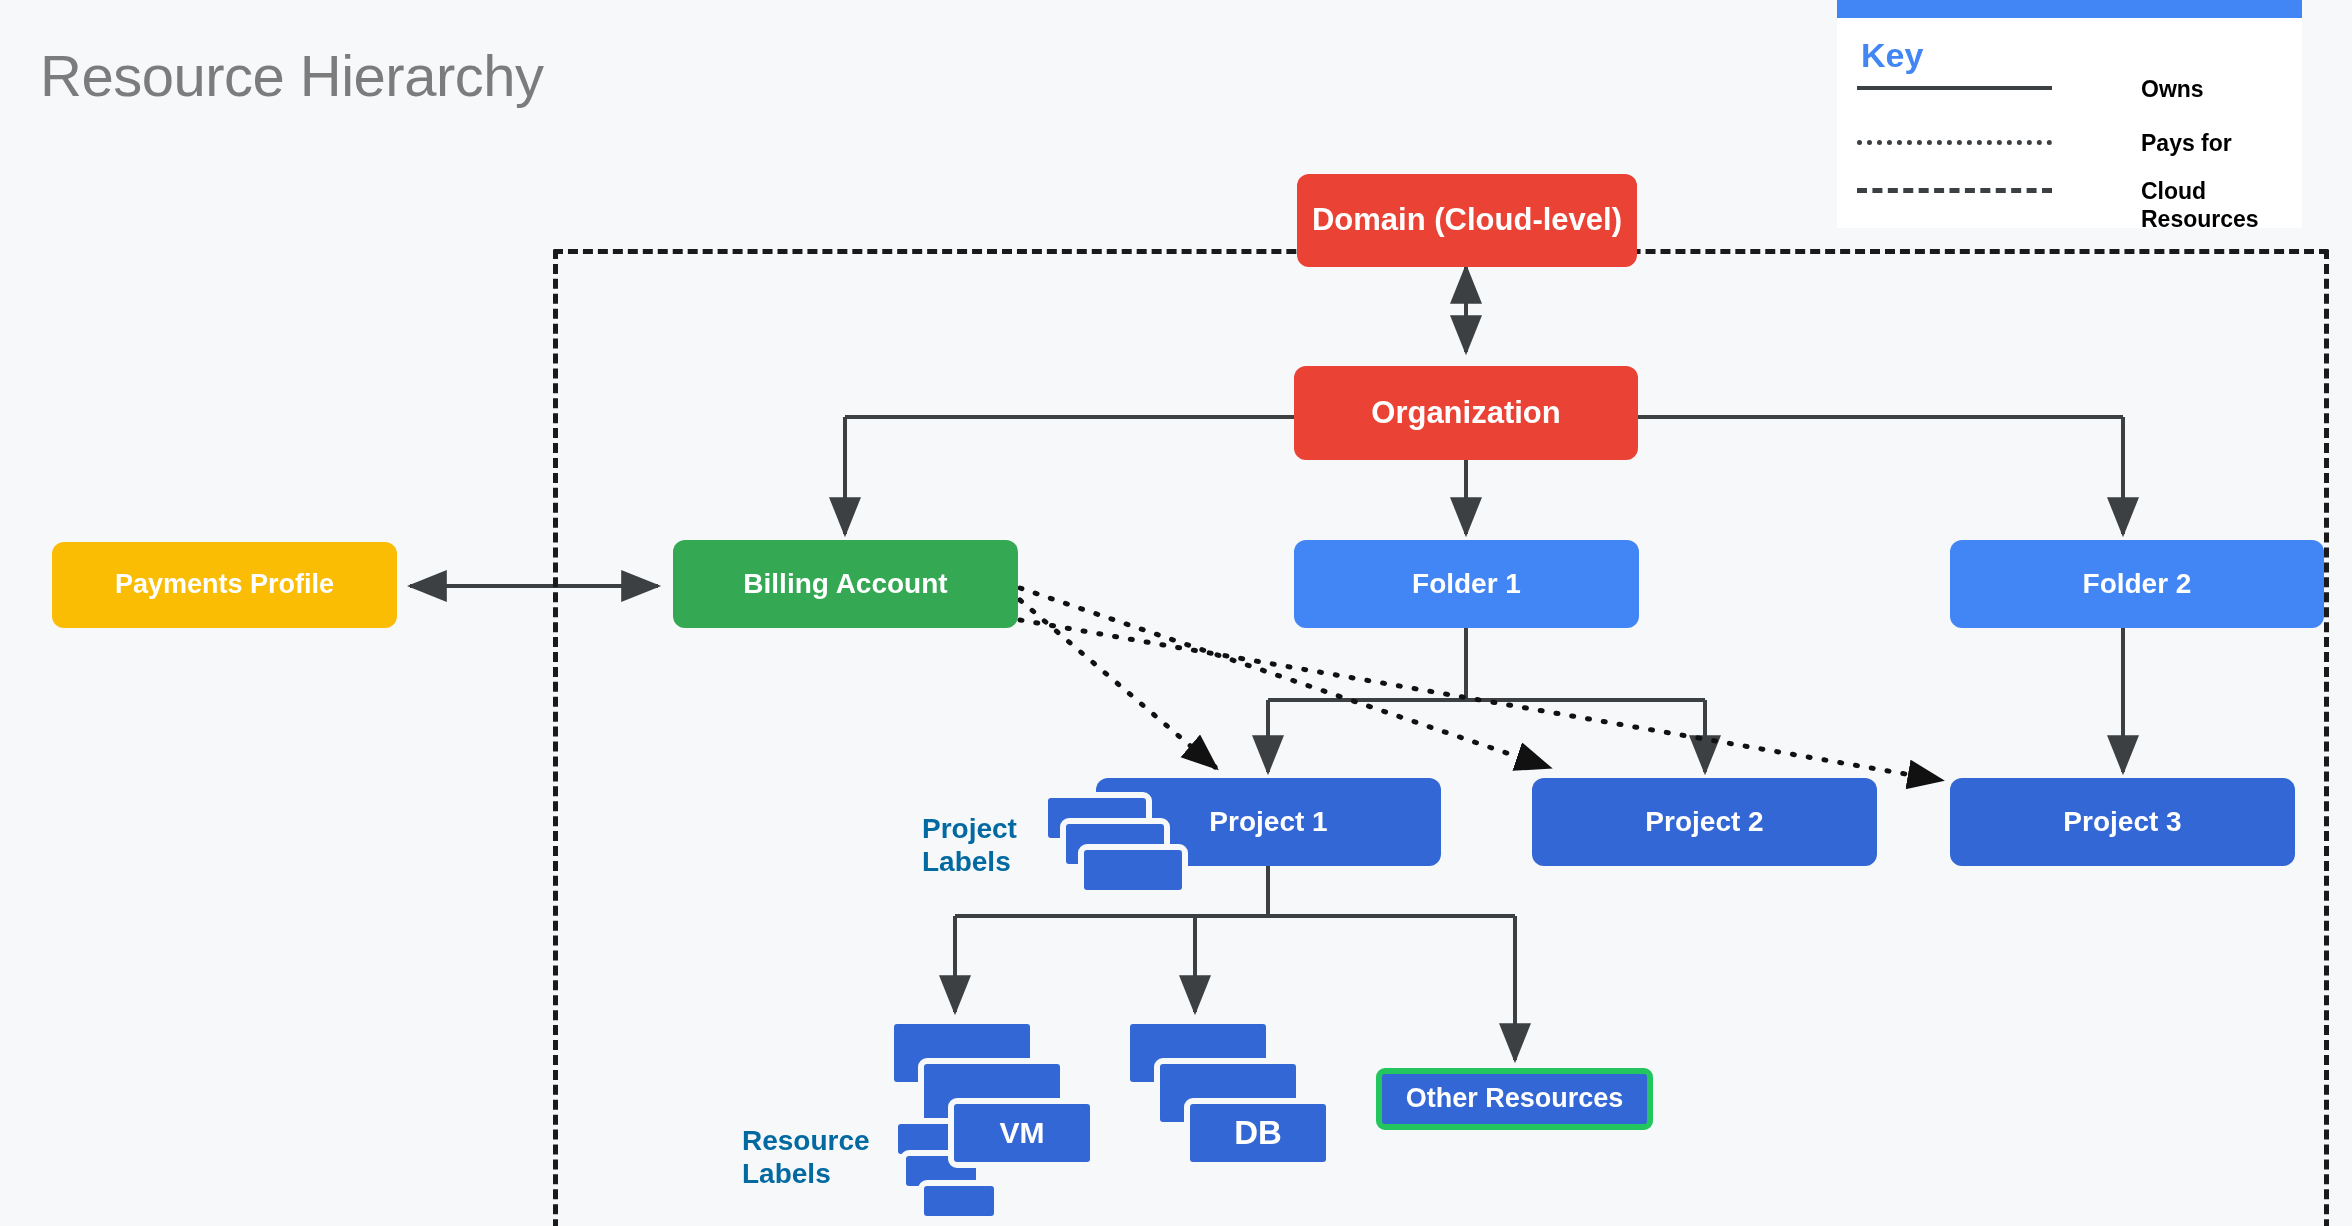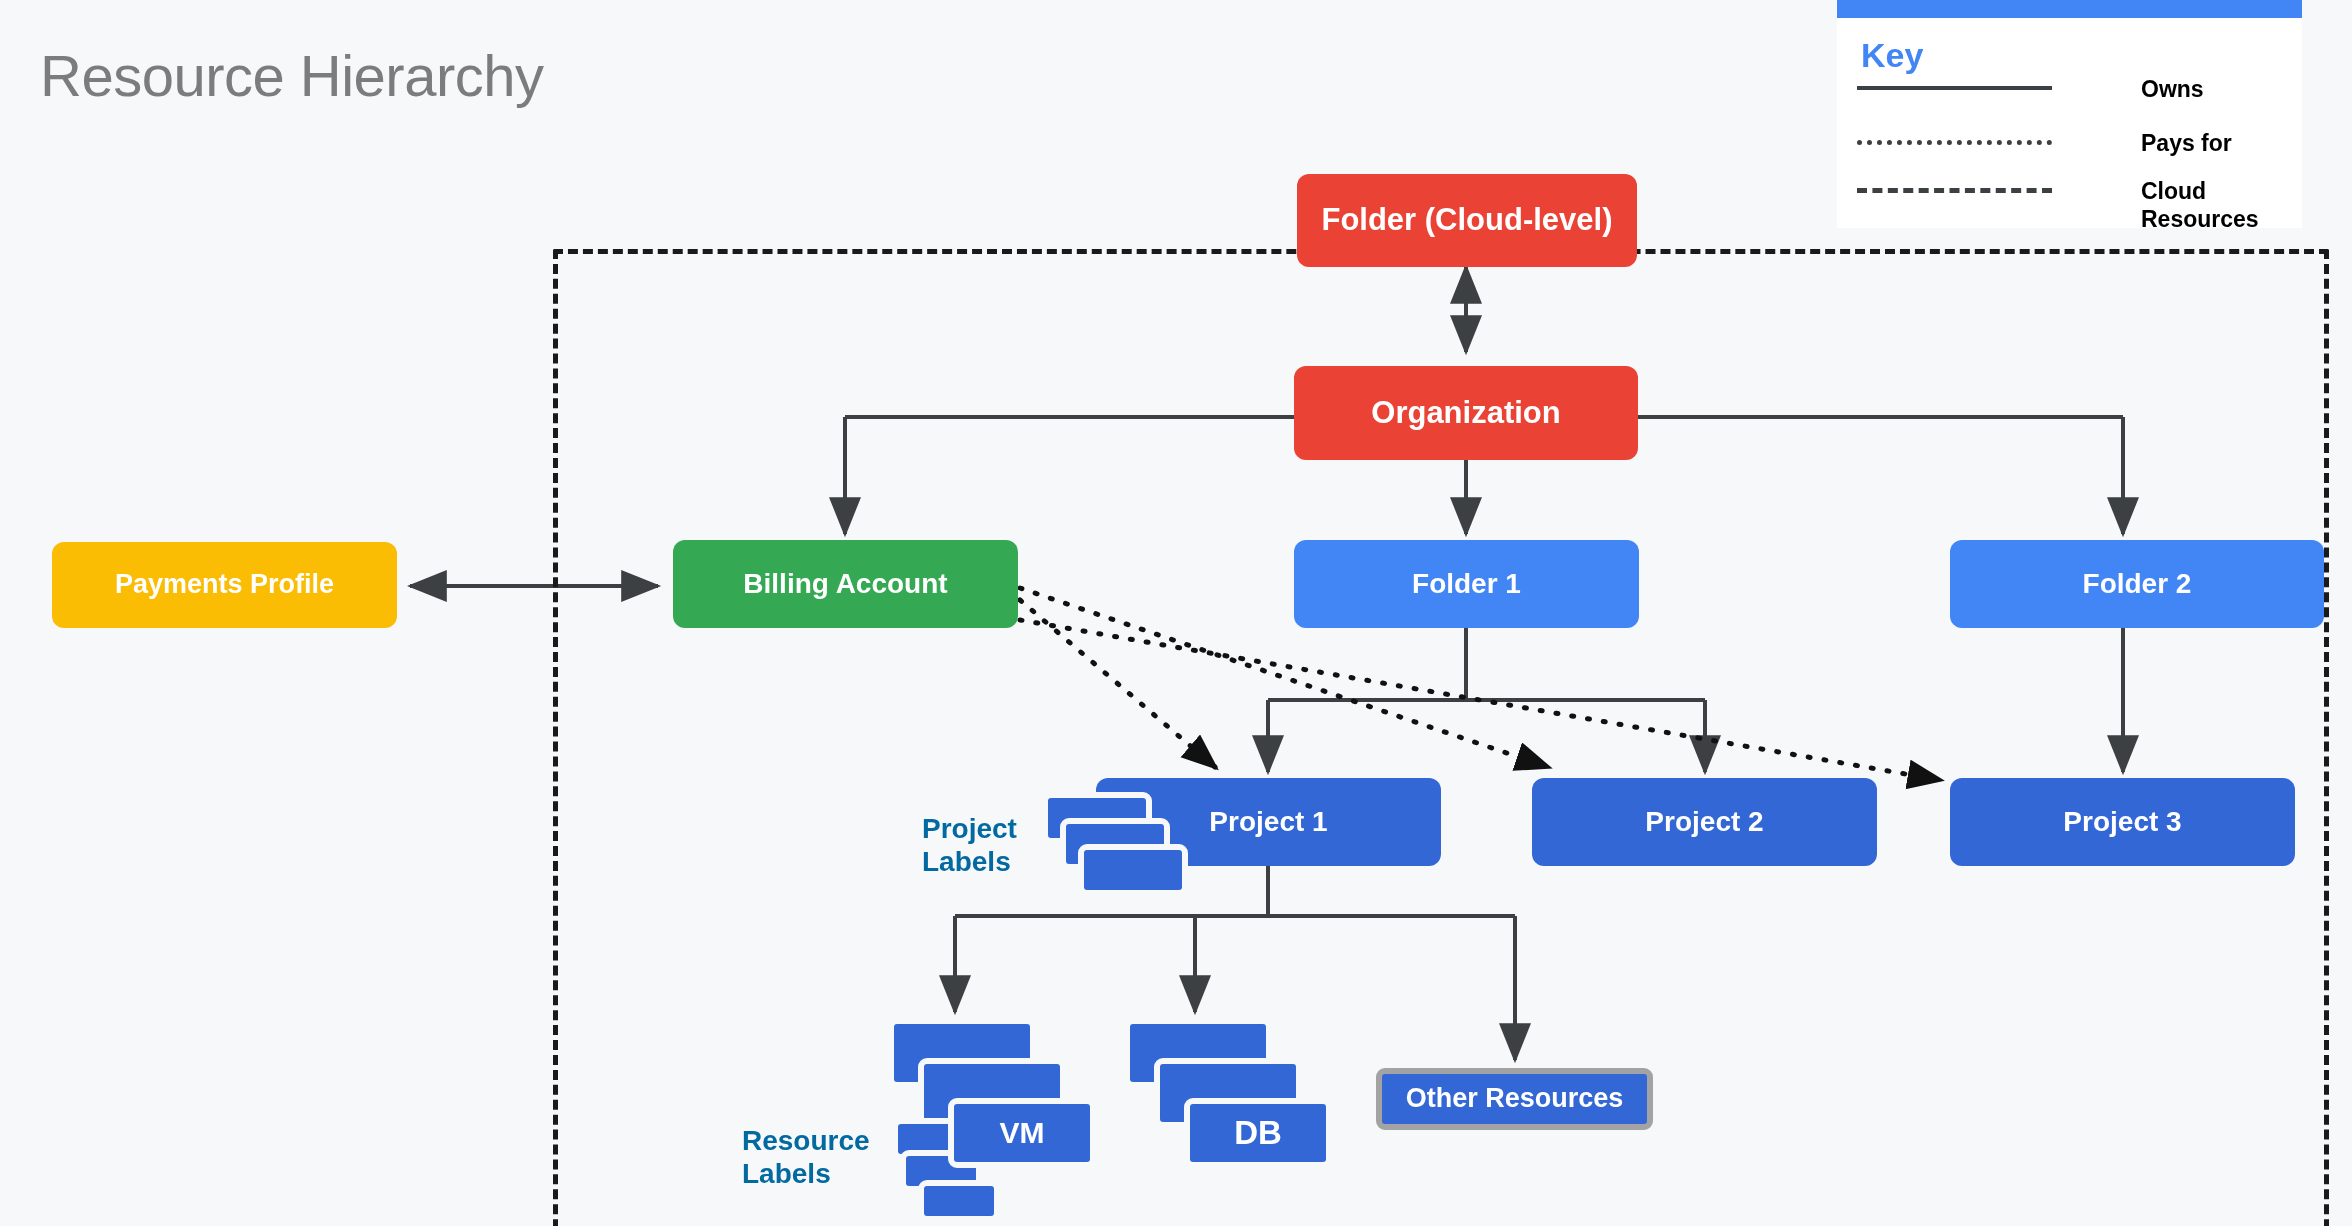--- a/index.html
+++ b/index.html
@@ -185,21 +185,21 @@
     </g>
 
     <g stroke="#111111" stroke-width="5" fill="none" stroke-dasharray="2 14" stroke-linecap="round">
       <line x1="1020" y1="600" x2="1215" y2="767" marker-end="url(#arrowDot)"></line>
       <line x1="1020" y1="588" x2="1548" y2="767" marker-end="url(#arrowDot)"></line>
       <line x1="1020" y1="620" x2="1940" y2="780" marker-end="url(#arrowDot)"></line>
     </g>
   </svg>
 
   <div class="node red" style="left:1297px; top:174px; width:340px; height:93px; font-size:31px;">
-    <span>Folder (Cloud-level)</span>
+    <span>Domain (Cloud-level)</span>
   </div>
 
   <div class="node red" style="left:1294px; top:366px; width:344px; height:94px; font-size:31px;">
     <span>Organization</span>
   </div>
 
   <div class="node yellow" style="left:52px; top:542px; width:345px; height:86px; font-size:27px;">
     <span>Payments Profile</span>
   </div>
 
@@ -220,21 +220,21 @@
   </div>
 
   <div class="node dblue" style="left:1532px; top:778px; width:345px; height:88px; font-size:28px;">
     <span>Project 2</span>
   </div>
 
   <div class="node dblue" style="left:1950px; top:778px; width:345px; height:88px; font-size:28px;">
     <span>Project 3</span>
   </div>
 
-  <div class="node dblue" style="left:1376px; top:1068px; width:277px; height:62px; font-size:27px; border-radius:9px; border:6px solid #a3a3a3;">
+  <div class="node dblue" style="left:1376px; top:1068px; width:277px; height:62px; font-size:27px; border-radius:9px; border:6px solid #22c55e;">
     <span>Other Resources</span>
   </div>
 
   <div class="side-label" style="left:922px; top:812px; width:135px; font-size:28px; white-space:pre-line;">Project
 Labels</div>
 
   <div class="stack-card" style="left:1042px; top:792px; width:110px; height:52px;"></div>
   <div class="stack-card" style="left:1060px; top:818px; width:110px; height:52px;"></div>
   <div class="stack-card" style="left:1078px; top:844px; width:110px; height:52px;"></div>
 

